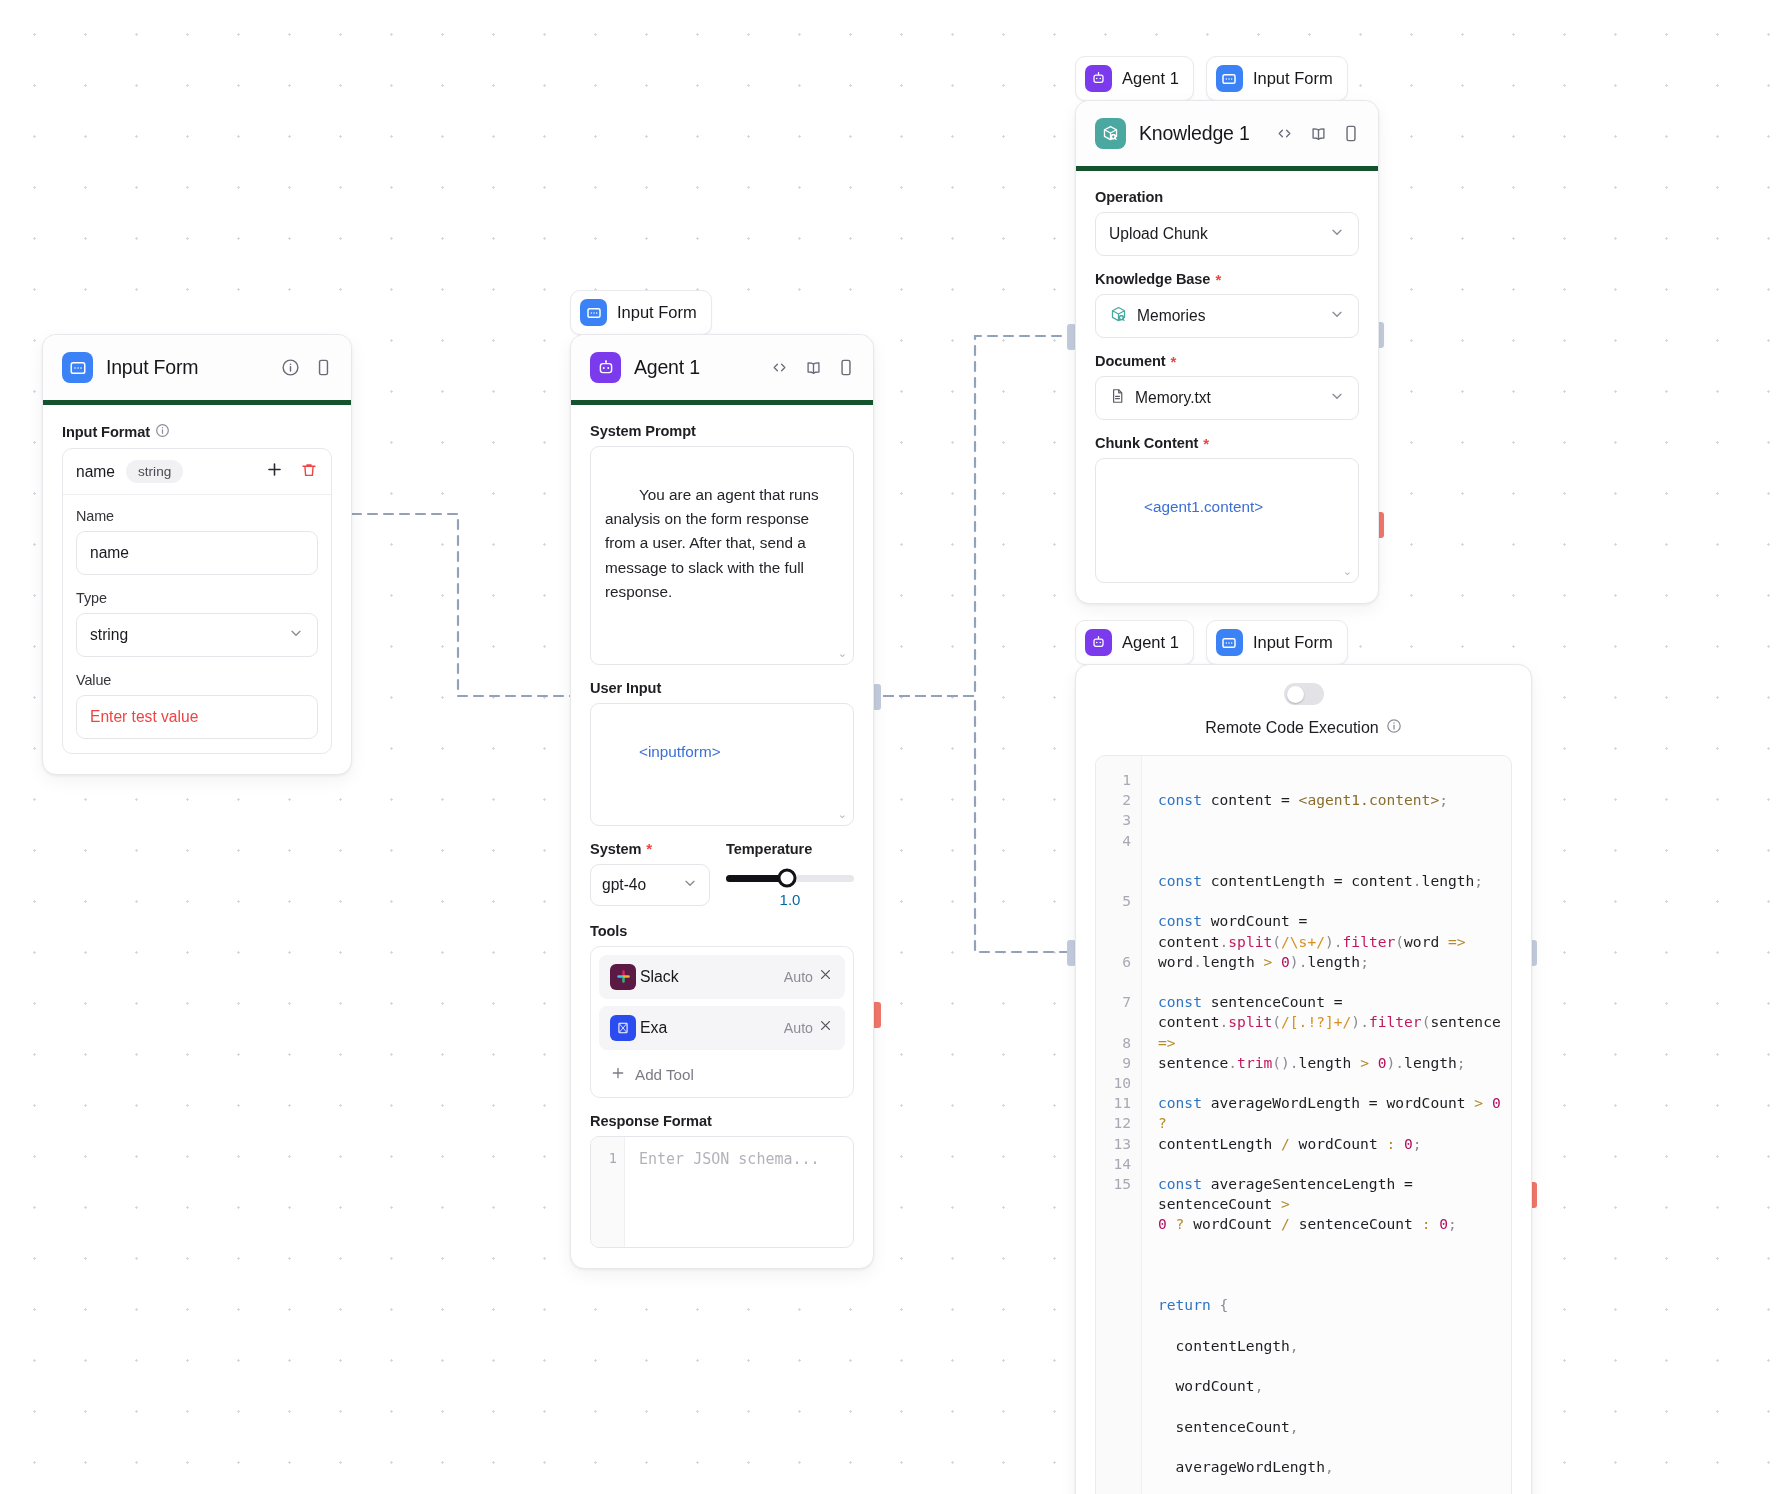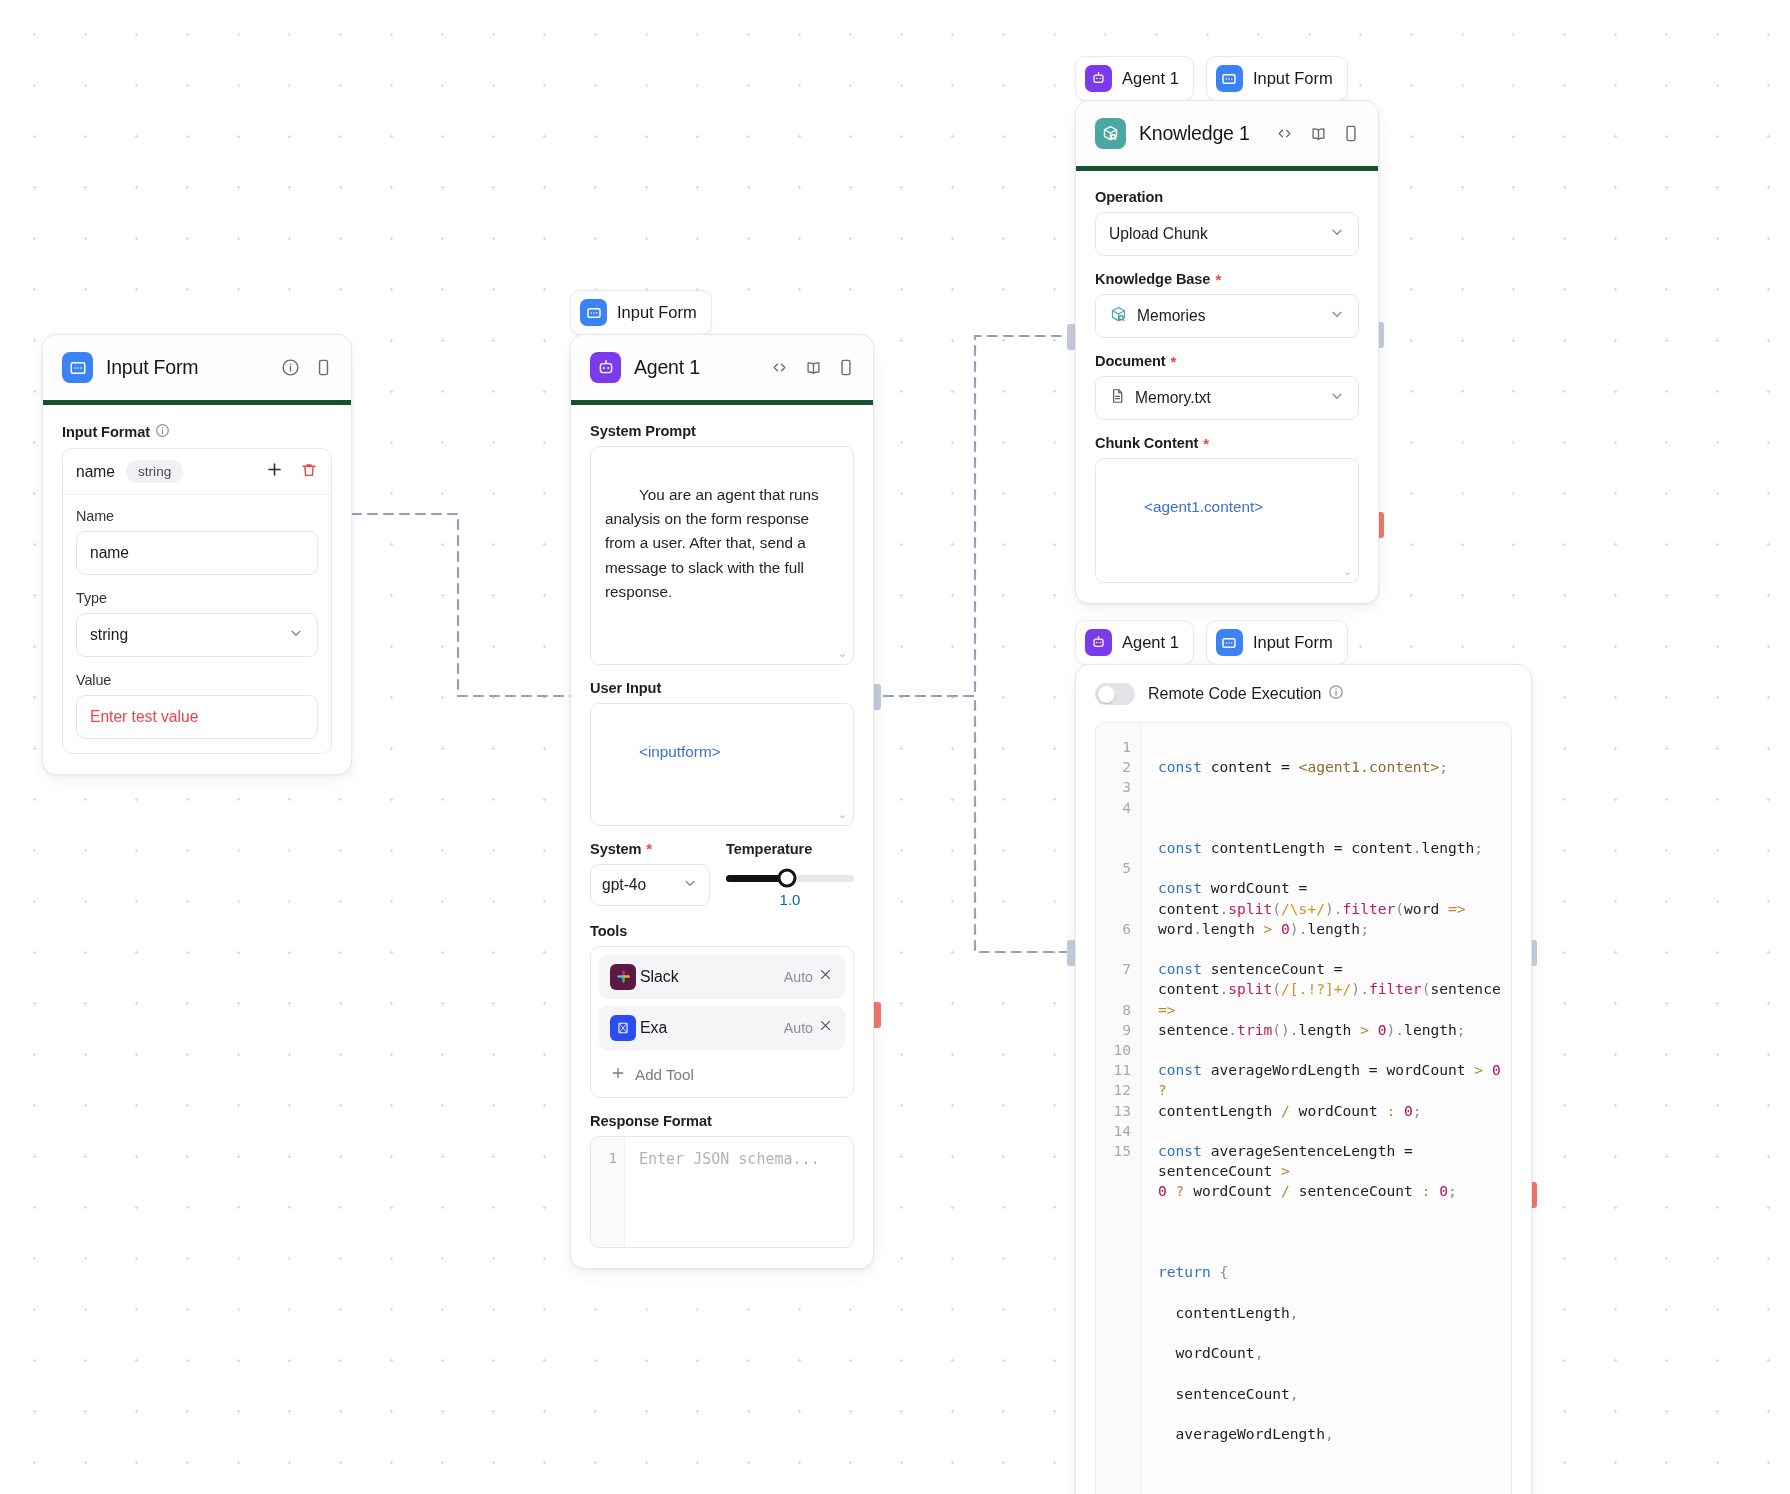--- a/index.html
+++ b/index.html
@@ -165,21 +165,21 @@
   }
   .slider-knob {
     position: absolute; top: 50%; left: 48%;
     transform: translate(-50%,-50%);
     width: 19px; height: 19px; border-radius: 50%;
     background: #fff; border: 3px solid #121216;
   }
   .temp-val { text-align: center; font-size: 15px; color: #0369a1; margin-top: 9px; }
 
   
-  .toggle-row { display: flex; align-items: center; gap: 13px; margin-bottom: 17px; }
+  .toggle-row { display: flex; align-items: center; gap: 13px; margin-bottom: 17px; flex-direction: column; }
   .toggle {
     width: 40px; height: 22px; border-radius: 12px;
     background: #e2e2e7; position: relative; flex: none;
   }
   .toggle .knob {
     position: absolute; top: 2.5px; left: 3px;
     width: 17px; height: 17px; border-radius: 50%;
     background: #fff; box-shadow: 0 1px 2px rgba(0,0,0,.22);
   }
   .toggle-label { font-size: 16px; color: #1c1c21; display: flex; align-items: center; gap: 7px; }

